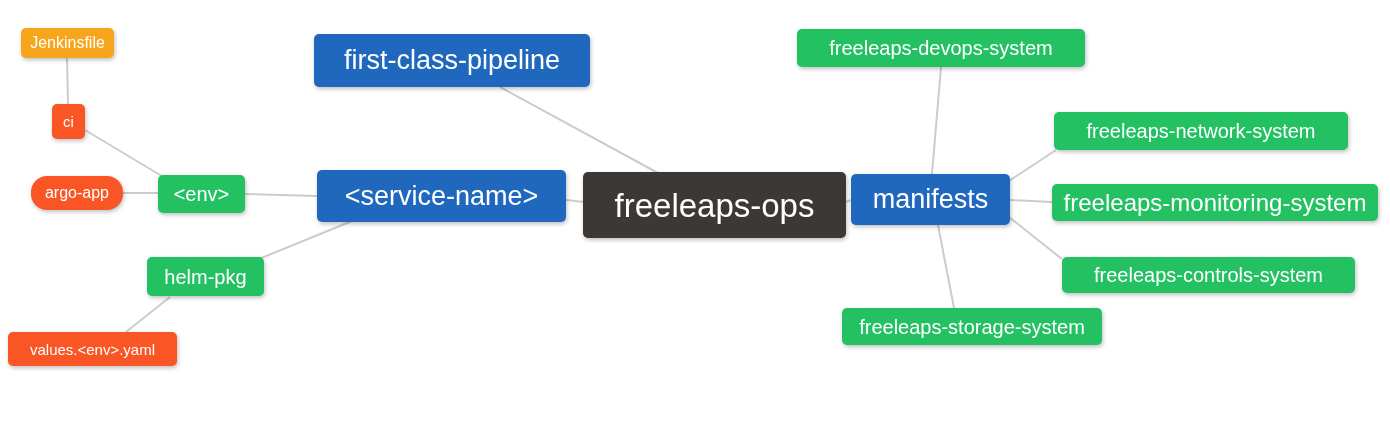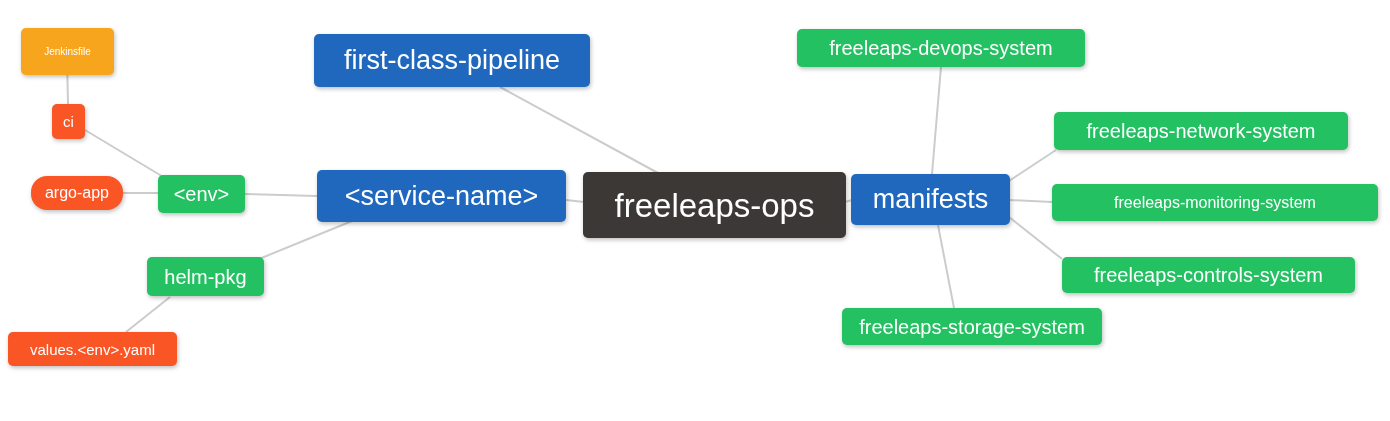--- a/index.html
+++ b/index.html
@@ -41,33 +41,33 @@
     line-height: 1;
   }
   .node span { display: block; }
   .root    { background: var(--root, #3c3836); }
   .branch  { background: var(--branch, #2068be); }
   .leaf-green  { background: var(--leaf_green, #24c163); }
   .leaf-red    { background: var(--leaf_red, #fa5525); }
   .leaf-orange { background: var(--leaf_orange, #f8a51e); }
 
   
-  #n-jenkinsfile { left:21px;  top:28px;  width:93px;  height:47px; font-size:10px; }
+  #n-jenkinsfile { left:21px;  top:28px;  width:93px;  height:30px; font-size:16px; }
   #n-ci          { left:52px;  top:104px; width:33px;  height:35px; font-size:15px; }
   #n-argo-app    { left:31px;  top:176px; width:92px;  height:34px; font-size:16px;border-radius:16px; }
   #n-env         { left:158px; top:175px; width:87px;  height:38px; font-size:20px; }
   #n-helm-pkg    { left:147px; top:257px; width:117px; height:39px; font-size:20px; }
   #n-values      { left:8px;   top:332px; width:169px; height:34px; font-size:15px; }
   #n-pipeline    { left:314px; top:34px;  width:276px; height:53px; font-size:27px; }
   #n-service     { left:317px; top:170px; width:249px; height:52px; font-size:27px; }
   #n-ops         { left:583px; top:172px; width:263px; height:66px; font-size:33px; }
   #n-manifests   { left:851px; top:174px; width:159px; height:51px; font-size:27px; }
   #n-devops      { left:797px; top:29px;  width:288px; height:38px; font-size:20px; }
   #n-network     { left:1054px;top:112px; width:294px; height:38px; font-size:20px; }
-  #n-monitoring  { left:1052px;top:184px; width:326px; height:37px; font-size:16px; }
+  #n-monitoring  { left:1052px;top:184px; width:326px; height:37px; font-size:24px; }
   #n-controls    { left:1062px;top:257px; width:293px; height:36px; font-size:20px; }
   #n-storage     { left:817px; top:308px; width:260px; height:37px; font-size:20px;margin-left:25px; }
 </style>
 </head>
 <body>
 
 <div id="canvas">
 
   <svg id="edges" width="1390" height="421">
     <line x1="67" y1="58" x2="68" y2="104"></line>

